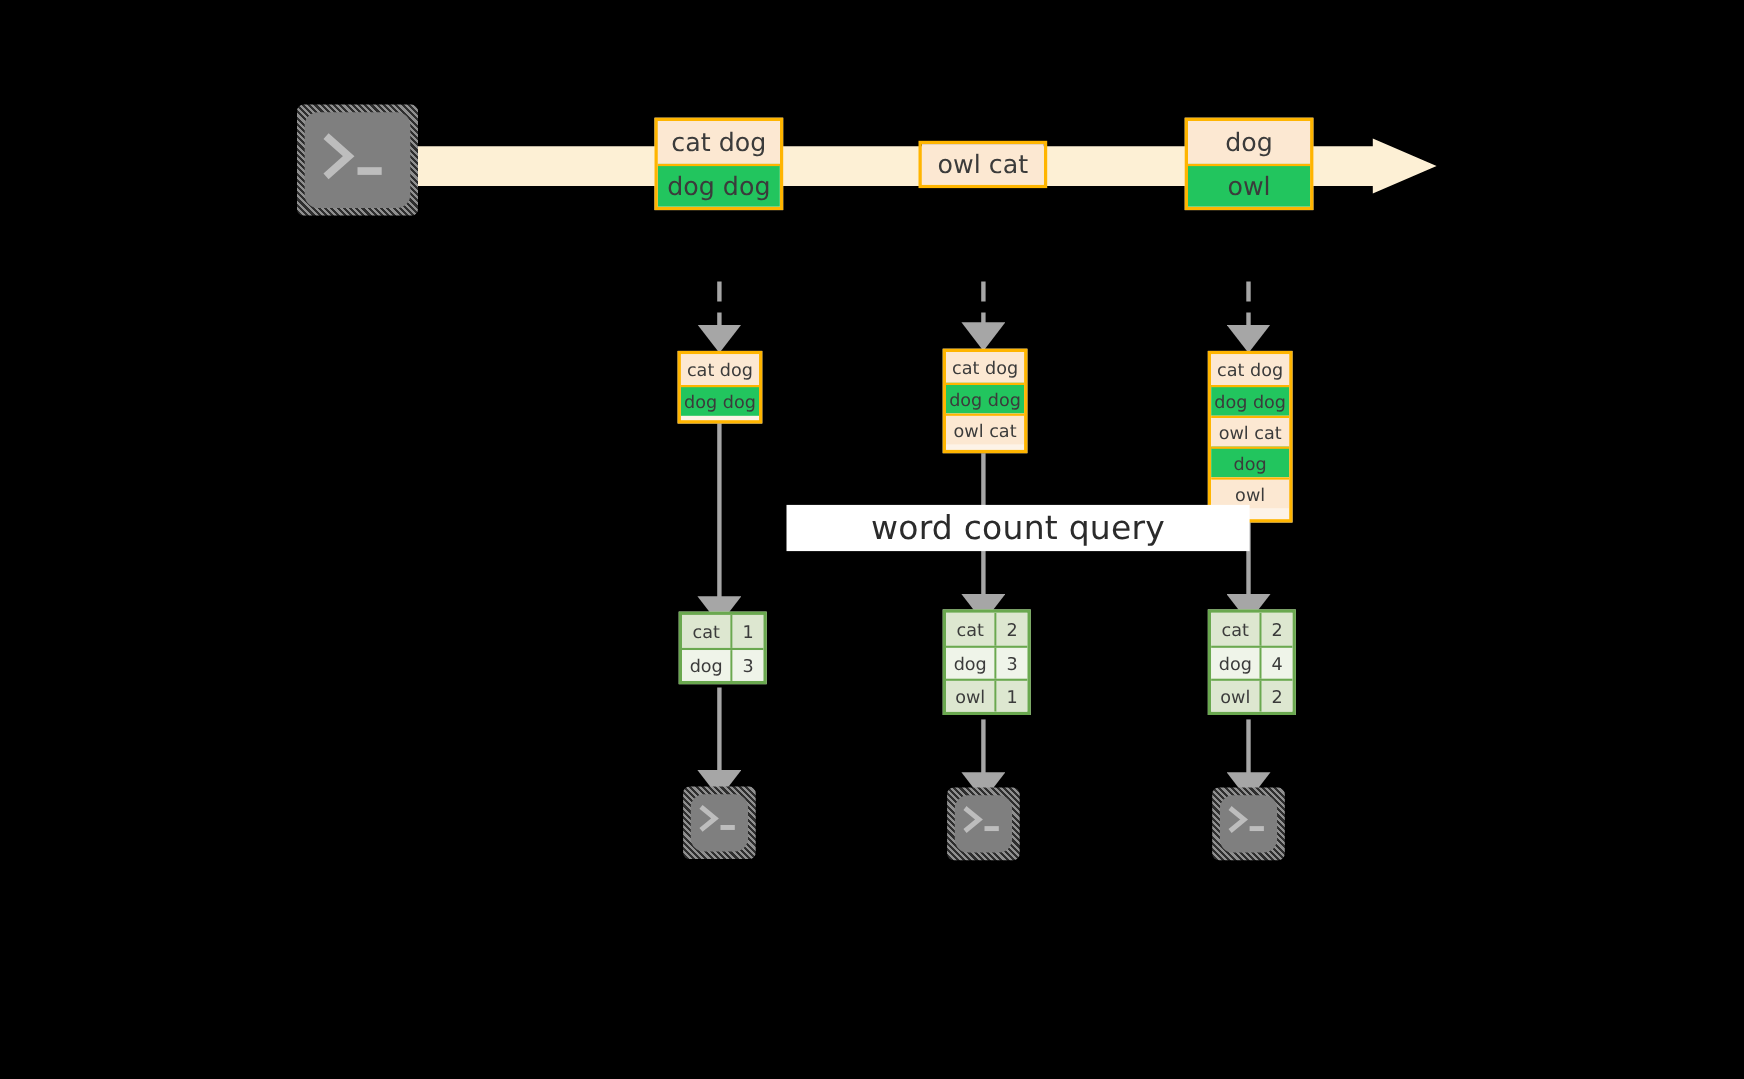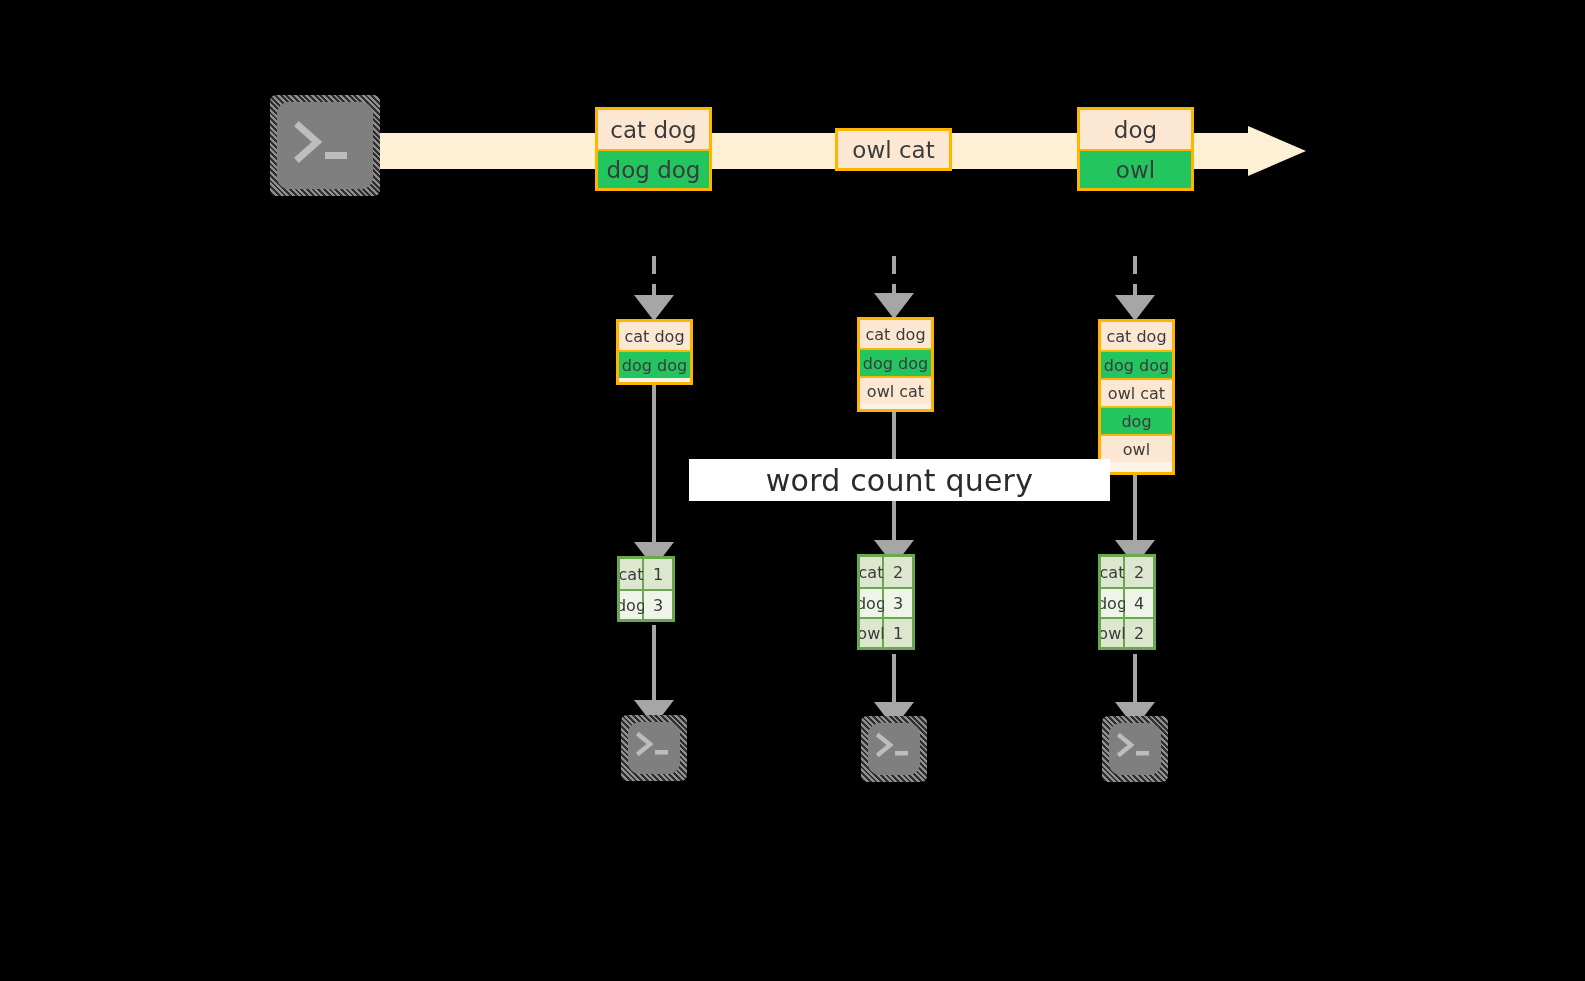--- a/index.html
+++ b/index.html
@@ -89,21 +89,21 @@
   }
   .res-row + .res-row { border-top: 2px solid #6aa84f; }
   .res-cell {
     box-sizing: border-box;
     display: flex;
     align-items: center;
     justify-content: center;
     font-size: 16px;
     color: #3b3b3b;
   }
-  .res-cell.key { width: 24px; border-right: 2px solid #6aa84f; }
+  .res-cell.key { width: 46px; border-right: 2px solid #6aa84f; }
   .res-cell.val { width: 28px; }
   .res-row.shade .res-cell { background: #dde7d0; }
   .res-row.light .res-cell { background: #eff4e9; }
 
   
   .banner {
     position: absolute;
     background: #ffffff;
     display: flex;
     align-items: center;
@@ -250,17 +250,17 @@
 
   <div class="terminal" style="left:1102px; top:716px; width:66px; height:66px;">
     <div class="inner">
       <svg width="52" height="52" viewBox="0 0 52 52">
         <path d="M11,13 L22,22 L11,31" stroke="#bdbdbd" stroke-width="4.5" fill="none" stroke-linecap="square"></path>
         <rect x="27" y="28" width="13" height="4.5" fill="#bdbdbd"></rect>
       </svg>
     </div>
   </div>
 
-  <div class="banner" style="left:689px; top:459px; width:421px; height:42px;">
+  <div class="banner" style="left:715px; top:459px; width:421px; height:42px;">
     <span class="banner-text">word count query</span>
   </div>
 
 </div>
 
 </body></html>

